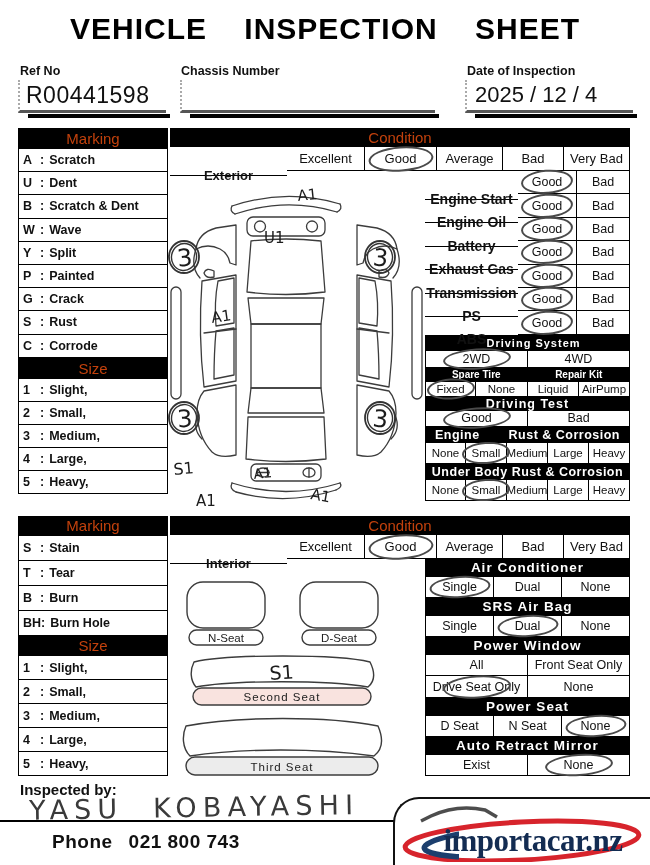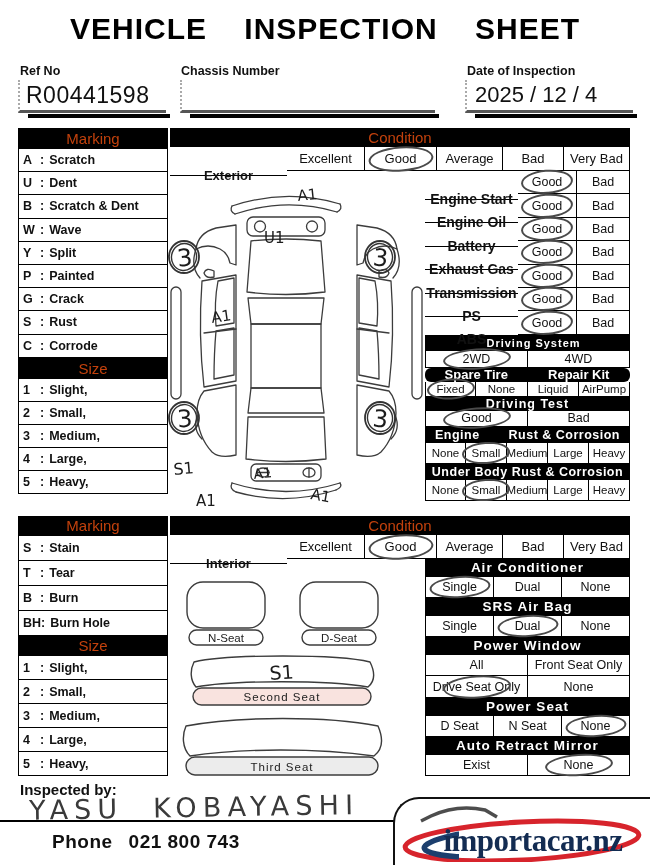--- a/index.html
+++ b/index.html
@@ -41,21 +41,21 @@
   .cond-bar{height:19px;line-height:19px;font-size:15px;}
   .cond-row{height:24px;font-size:13px;}
   .cw0{width:117px;} .cw1{width:78px;} .cw2{width:72px;} .cw3{width:66px;} .cw4{width:61px;} .cw5{width:66px;}
 
   
   .crow{height:23.4px;font-size:12.5px;}
   .crow .lab{width:93px;font-size:14px;}
   .crow .o1{width:59px;} .crow .o2{width:53px;}
   .h-sys{height:16px;line-height:16px;font-size:11px;letter-spacing:1px;padding-left:12px;}
   .r-sys{height:17px;font-size:12.5px;} .r-sys>div{width:103px;} .r-sys>div:last-child{width:102px;}
-  .h-split{display:flex;height:14px;line-height:14px;font-size:13px;border-radius:6px;}
+  .h-split{display:flex;height:14px;line-height:14px;font-size:10px;}
   .h-split>div{flex:1;}
   .r-quad{height:15px;font-size:11.5px;}
   .r-quad>div{width:51px;} .r-quad>div:nth-child(2){width:52px;}
   .h-test{height:14px;line-height:14px;font-size:12.5px;letter-spacing:1px;}
   .r-test{height:16px;font-size:12.5px;} .r-test>div{width:103px;} .r-test>div:last-child{width:102px;}
   .h-eng{height:16px;line-height:16px;font-size:12.5px;letter-spacing:.5px;display:flex;
          justify-content:space-between;padding:0 10px;box-sizing:border-box;}
   .h-under{height:16px;line-height:16px;font-size:12.5px;letter-spacing:.5px;}
   .r-rust{height:21px;font-size:11.5px;} .r-rust>div{width:41px;}
 

